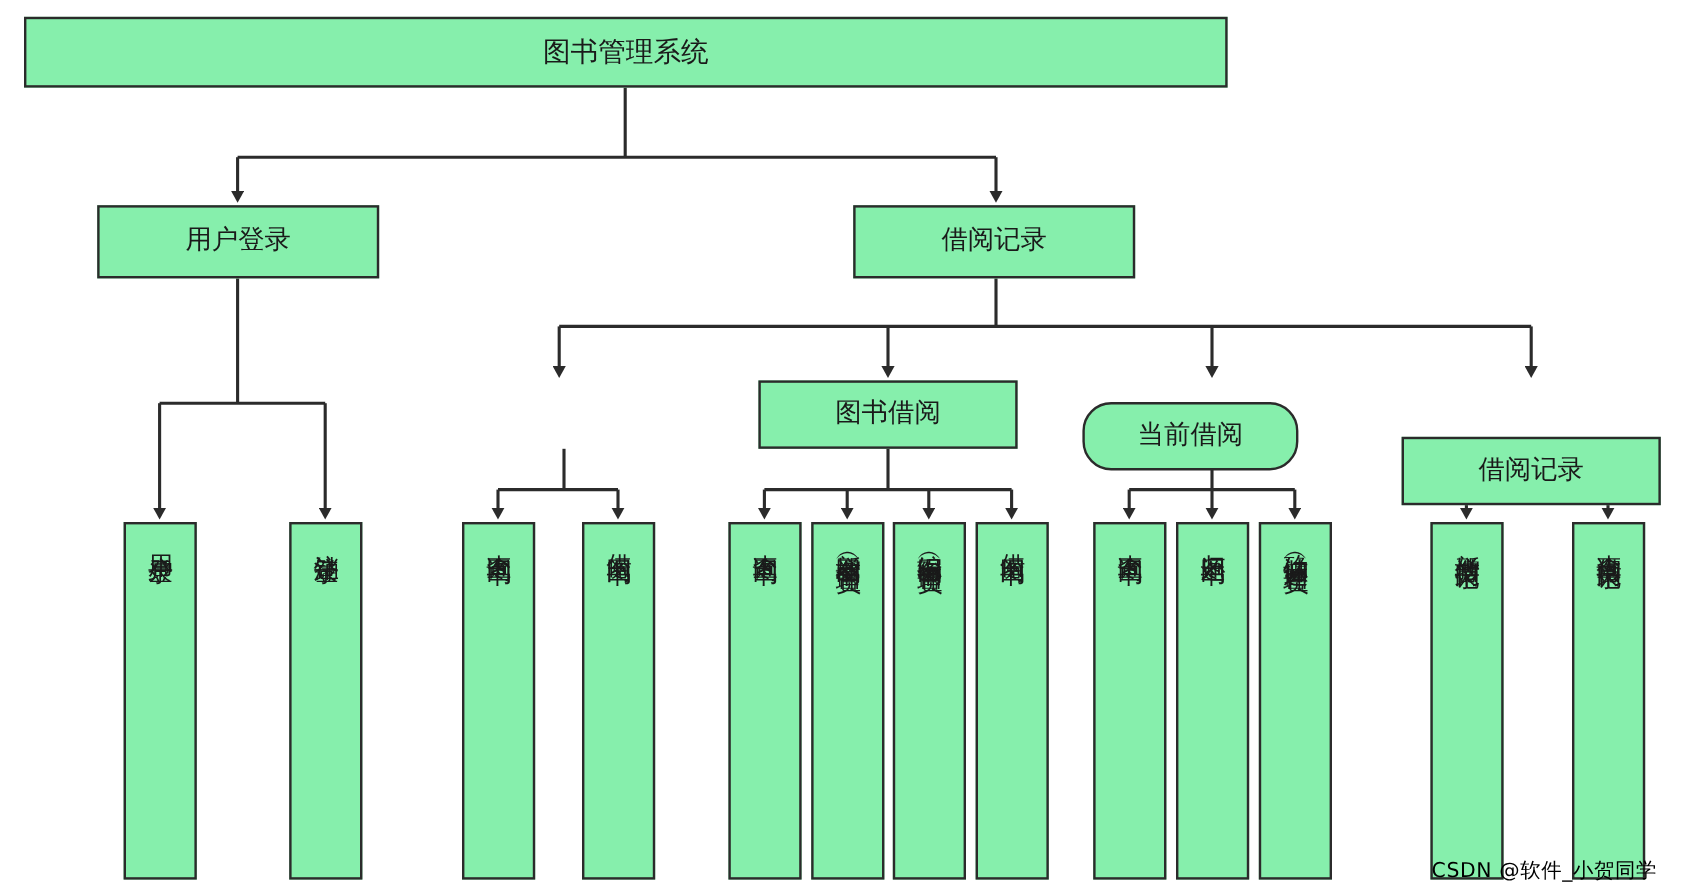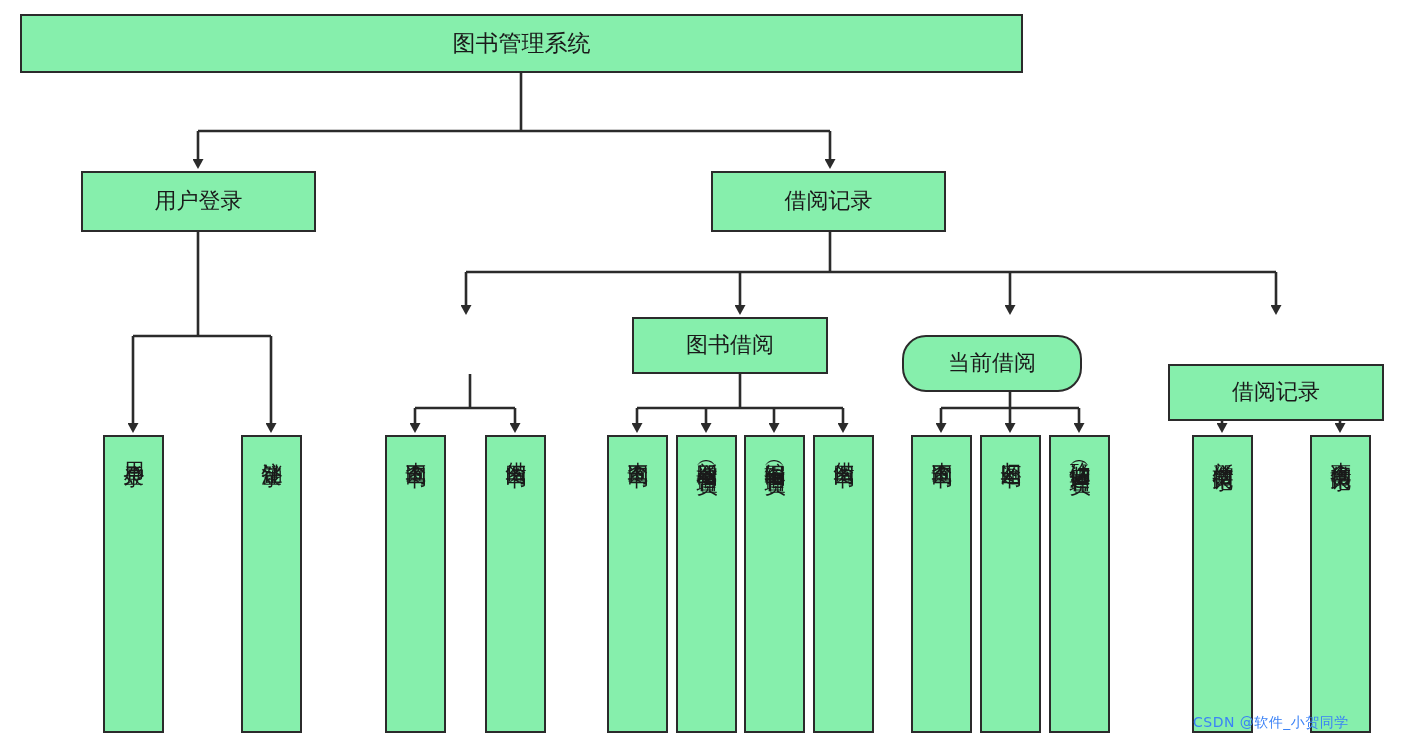--- a/index.html
+++ b/index.html
@@ -32,22 +32,22 @@
   }
   .vtext{
     writing-mode:vertical-rl;
     text-orientation:upright;
     letter-spacing:2px;
     white-space:nowrap;
     display:block;
   }
   .wm{
     position:absolute;
-    font-size:14px;
-    color:#3b82f6;
+    font-size:17px;
+    color:#000000;
     white-space:nowrap;
     letter-spacing:0.5px;
   }
 </style>
 </head>
 <body>
 
 <div id="canvas">
 
   <svg class="wires" viewBox="0 0 1405 747">
@@ -106,21 +106,21 @@
     <span>图书管理系统</span>
   </div>
 
   <div class="node h" style="left:81px;top:171px;width:235px;height:61px;">
     <span>用户登录</span>
   </div>
   <div class="node h" style="left:711px;top:171px;width:235px;height:61px;">
     <span>借阅记录</span>
   </div>
 
-  <div class="node h" style="left:632px;top:317px;width:196px;height:57px;">
+  <div class="node h" style="left:632px;top:317px;width:216px;height:57px;">
     <span>图书借阅</span>
   </div>
   <div class="node h" style="left:902px;top:335px;width:180px;height:57px;border-radius:24px;">
     <span>当前借阅</span>
   </div>
   <div class="node h" style="left:1168px;top:317px;width:216px;height:57px;margin-top:47px;">
     <span>借阅记录</span>
   </div>
 
   <div class="node leaf" style="left:103px;top:435px;width:61px;height:298px;">

